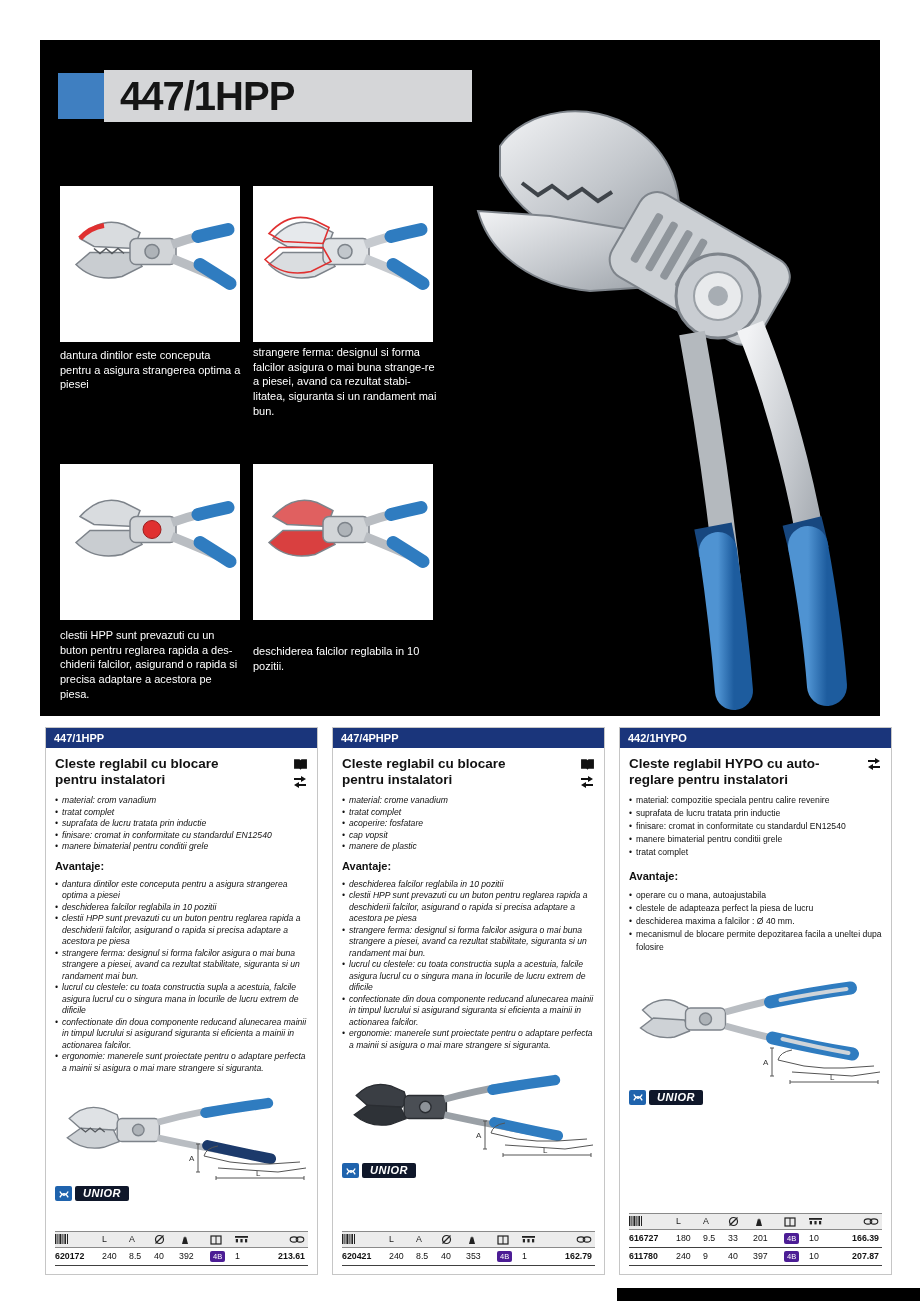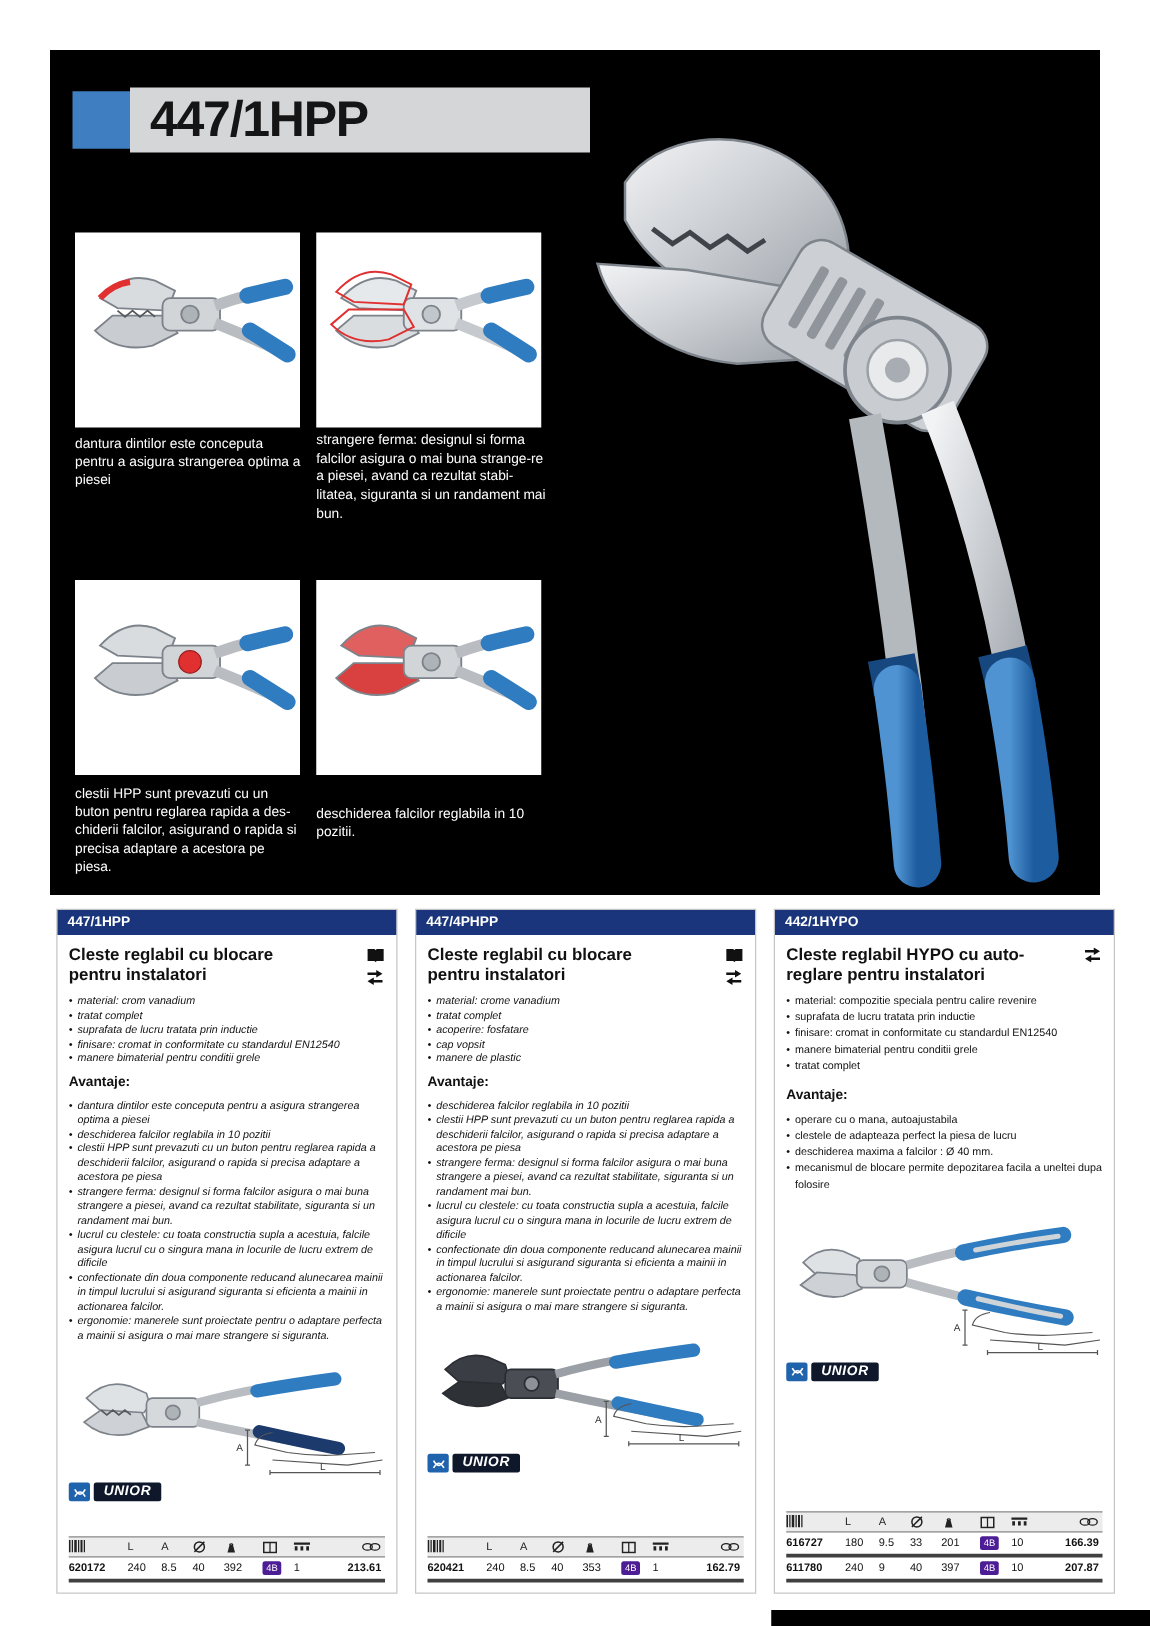--- a/index.html
+++ b/index.html
@@ -47,21 +47,21 @@
   .brand-rect{background:#0f172a;color:#fff;font-weight:bold;font-style:italic;font-size:11px;
               padding:1px 8px 2px;border-radius:2px;letter-spacing:.5px;}
 
   .table{margin-top:auto;font-size:8.8px;}
   .t-head,.t-row{display:grid;grid-template-columns:47px 27px 25px 25px 31px 25px 25px 1fr;
                  align-items:center;}
   .t-head{background:#ececec;border-top:1px solid #8a8a8a;border-bottom:1px solid #8a8a8a;
           padding:2px 0;color:#222;}
   .t-head .th{display:flex;align-items:center;}
   .t-head .th.right{justify-content:flex-end;padding-right:3px;}
-  .t-row{border-bottom:3px solid #404040;padding:3px 0;}
+  .t-row{border-bottom:1px solid #404040;padding:3px 0;}
   .t-row .code{font-weight:bold;}
   .t-row .price{font-weight:bold;text-align:right;padding-right:3px;}
   .badge{background:#4c1d95;color:#fff;border-radius:2px;padding:0 3px;font-size:7.5px;
          display:inline-block;line-height:1.5;}
 
   .bottom-bar{position:absolute;left:617px;top:1288px;width:303px;height:13px;background:#000;}
 </style>
 </head>
 <body>
 

